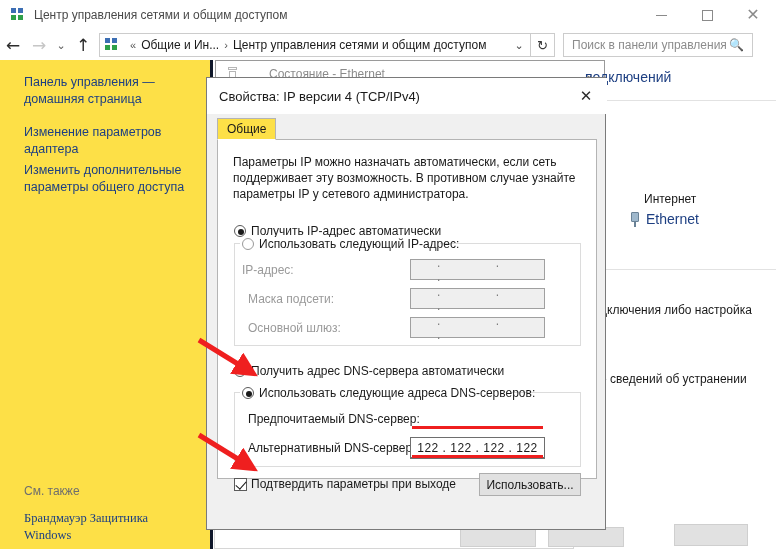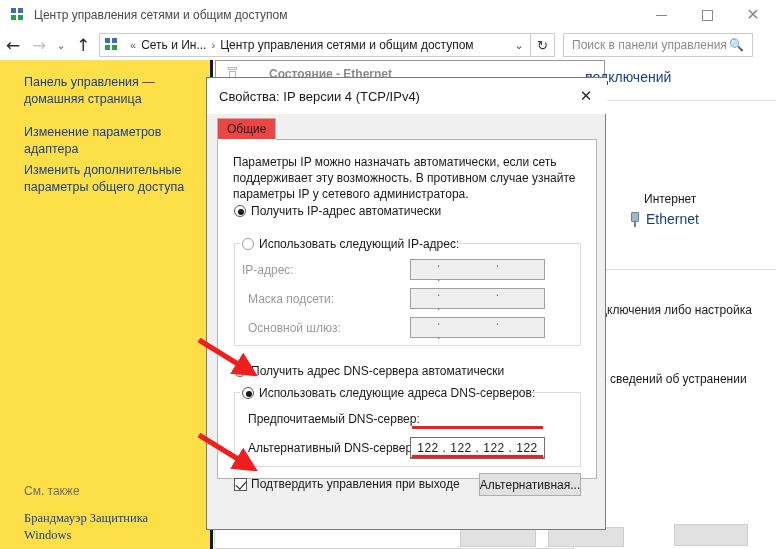--- a/index.html
+++ b/index.html
@@ -131,21 +131,21 @@
   .eth-icon .plug { position: absolute; left: 2px; top: 0; width: 8px; height: 10px;
      background: #9fb8cc; border: 1px solid #6a8296; border-radius: 1px;}
   .eth-icon .pin { position: absolute; left: 5px; top: 10px; width: 2px; height: 5px; background: #6a8296; }
 
   
   .status-win {
     position: absolute; left: 1px; top: 0px; width: 390px; height: 28px;
     border: 1px solid #9a9a9a; background: #ffffff;
     display: flex; align-items: center;
   }
-  .status-win-title { font-size: 12px; color: #2b2b2b; margin-left: 30px; opacity: .55; font-weight: bold; }
+  .status-win-title { font-size: 12px; color: #2b2b2b; margin-left: 30px; opacity: .55; }
   .status-win-icon { width: 13px; height: 14px; margin-left: 10px; position: relative; opacity:.5; }
   .status-win-icon .b1 { position:absolute; left:2px; top:0; width:9px; height:3px; border:1px solid #707070; }
   .status-win-icon .b2 { position:absolute; left:3px; top:4px; width:7px; height:9px; border:1px solid #707070; }
   .status-win-chev { margin-left: auto; margin-right: 10px; color: #5a5a5a; font-size: 11px;
     font-family: "DejaVu Sans", sans-serif; }
 
   
   .ghost-btn {
     position: absolute; height: 22px; width: 74px;
     background: #e1e1e1; border: 1px solid #cfcfcf;
@@ -178,21 +178,21 @@
   }
   .tab {
     position: absolute; top: 0; height: 22px;
     font-size: 12px; color: #1a1a1a;
     display: flex; align-items: center; justify-content: center;
     padding: 0 9px;
     border: 1px solid #b4b4b4;
     background: #e9e9e9;
     white-space: nowrap;
   }
-  .tab.active { background: #ef4444; border-bottom-color: #ffffff; z-index: 2; }
+  .tab.active { background: #fde047; border-bottom-color: #ffffff; z-index: 2; }
 
   .tabpage {
     position: absolute; left: 10px; top: 61px; width: 380px; height: 340px;
     background: #ffffff; border: 1px solid #b4b4b4;
   }
 
   .desc {
     position: absolute; left: 15px; top: 14px; width: 348px;
     font-size: 12px; color: #1a1a1a; line-height: 16px;
   }
@@ -294,21 +294,21 @@
     <div class="nav-arrow nav-up">↑</div>
 
     <div class="addressbar">
       <span class="crumb-icon">
         <span class="sq a"></span>
           <span class="sq b"></span>
           <span class="sq c"></span>
           <span class="sq d"></span>
       </span>
       <span class="crumb-sep">«</span>
-      <span class="crumb">Сеть и Ин...</span>
+      <span class="crumb">Общие и Ин...</span>
       <span class="crumb-sep">›</span>
       <span class="crumb">Центр управления сетями и общим доступом</span>
       <span class="addr-chevron">⌄</span>
     </div>
     <div class="refresh-btn">↻</div>
 
     <div class="searchbox">
       <span class="search-ph">Поиск в панели управления</span>
       <span class="search-icon">🔍</span>
     </div>
@@ -368,21 +368,21 @@
     </div>
 
     <div class="tabstrip">
       <div class="tab active" style="left:0px;">Общие</div>
     </div>
 
     <div class="tabpage">
 
       <div class="desc">Параметры IP можно назначать автоматически, если сеть поддерживает эту возможность. В противном случае узнайте параметры IP у сетевого администратора.</div>
 
-      <div class="radio-row" style="left:16px; top:64px;justify-content:center;">
+      <div class="radio-row" style="left:16px; top:84px;justify-content:center;">
         <span class="radio checked"></span>
         <span>Получить IP-адрес автоматически</span>
       </div>
 
       <div class="groupbox" style="left:16px; top:103px; width:347px; height:103px;"></div>
       <div class="grp-label-mask" style="left:22px; top:97px; width:200px;"></div>
       <div class="radio-row" style="left:24px; top:97px;">
         <span class="radio disabled"></span>
         <span>Использовать следующий IP-адрес:</span>
       </div>
@@ -417,23 +417,23 @@
       <div class="fld-label on" style="left:30px; top:272px;">Предпочитаемый DNS-сервер:</div>
       <div class="ipbox enabled" style="left:192px; top:268px;margin-top:30px;">123 . 123 . 123 . 123</div>
       <div class="redline" style="left:194px; top:286px; width:131px;"></div>
 
       <div class="fld-label on" style="left:30px; top:301px;">Альтернативный DNS-сервер:</div>
       <div class="ipbox enabled" style="left:192px; top:297px;">122 . 122 . 122 . 122</div>
       <div class="redline" style="left:194px; top:315px; width:131px;"></div>
 
       <div class="chk-row" style="left:16px; top:337px;">
         <span class="chkbox checked"></span>
-        <span>Подтвердить управления при выходе</span>
-      </div>
-      <div class="btn" style="left:261px; top:333px; width:102px;">Альтернативная...</div>
+        <span>Подтвердить параметры при выходе</span>
+      </div>
+      <div class="btn" style="left:261px; top:333px; width:102px;">Использовать...</div>
     </div>
 
   </div>
 
   <svg class="arrow-svg" style="left:196px; top:337px;" width="68" height="42">
     <defs>
       <marker id="ah1" markerWidth="5" markerHeight="5" refX="2.2" refY="2.5" orient="auto">
         <path d="M0,0 L5,2.5 L0,5 z" fill="#ef1f1f"></path>
       </marker>
     </defs>

